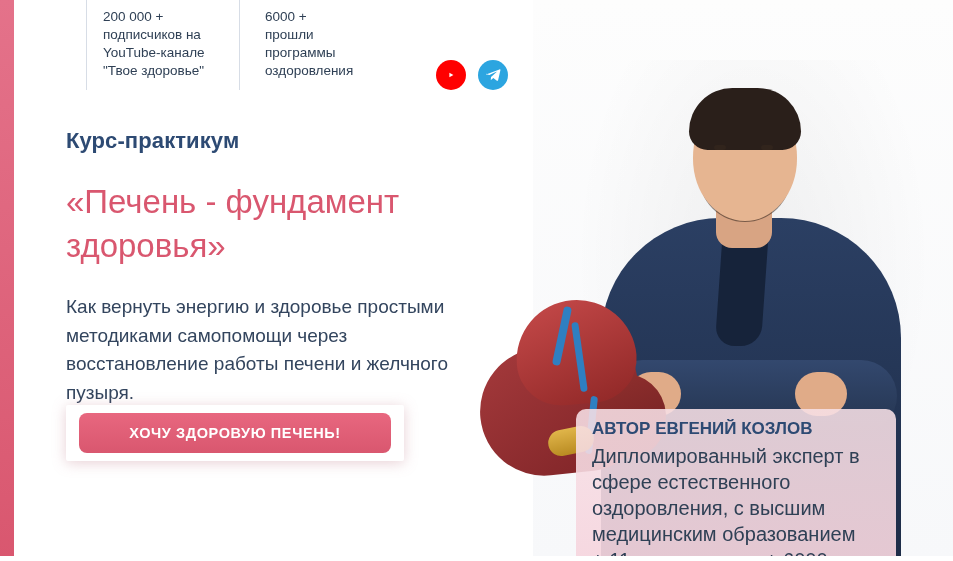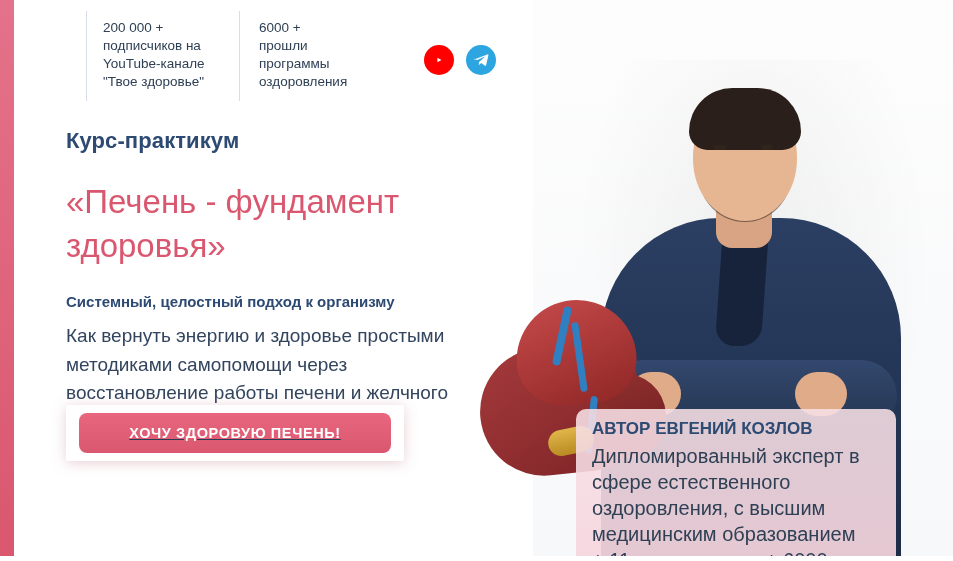--- a/index.html
+++ b/index.html
@@ -33,23 +33,22 @@
     height: 561px;
     background: linear-gradient(180deg, #e4728a 0%, #d9576f 100%);
   }
 
   
   .stats {
     position: absolute;
     left: 86px;
     top: 0px;
     display: flex;
-    align-items: center;
-    gap: 3px;
-    margin-top: 11px;
+    align-items: flex-end;
+    gap: 9px;
   }
   .stat {
     padding: 8px 16px 10px 16px;
     font-size: 13.5px;
     line-height: 1.33;
     color: #2f4055;
     max-width: 120px;
   }
   .stat.with-divider {
     border-left: 1px solid #d7dde6;
@@ -119,21 +118,20 @@
     left: 66px;
     top: 405px;
     width: 338px;
     height: 56px;
     background: #ffffff;
     border-radius: 2px;
     box-shadow: 0 2px 14px rgba(190, 120, 135, 0.35);
     display: flex;
     align-items: center;
     justify-content: center;
-    text-decoration: underline;
   }
   .cta {
     width: 312px;
     height: 40px;
     border: none;
     border-radius: 8px;
     background: linear-gradient(180deg, #e8677f 0%, #d9576f 100%);
     color: #ffffff;
     font-family: "Liberation Sans", sans-serif;
     font-size: 14.5px;
@@ -399,21 +397,20 @@
     <div class="heart"></div>
     <div class="vessel v1"></div>
     <div class="vessel v2"></div>
     <div class="vessel v3"></div>
     <div class="gall"></div>
   </div>
 
   <div class="hero">
     <p class="kicker">Курс-практикум</p>
     <h1 class="headline">«Печень - фундамент здоровья»</h1>
-    <p class="subhead">Системный, целостный подход к организму</p>
     <p class="body-text">Как вернуть энергию и здоровье простыми методиками самопомощи через восстановление работы печени и желчного пузыря.</p>
   </div>
 
   <div class="cta-wrap">
     <button class="cta">ХОЧУ ЗДОРОВУЮ ПЕЧЕНЬ!</button>
   </div>
 
   <div class="author-card">
     <p class="author-name">АВТОР ЕВГЕНИЙ КОЗЛОВ</p>
     <p class="author-desc">Дипломированный эксперт в сфере естественного оздоровления, с высшим медицинским образованием + 11 лет практики, + 6000 пациентов с твердыми результатами.</p>

